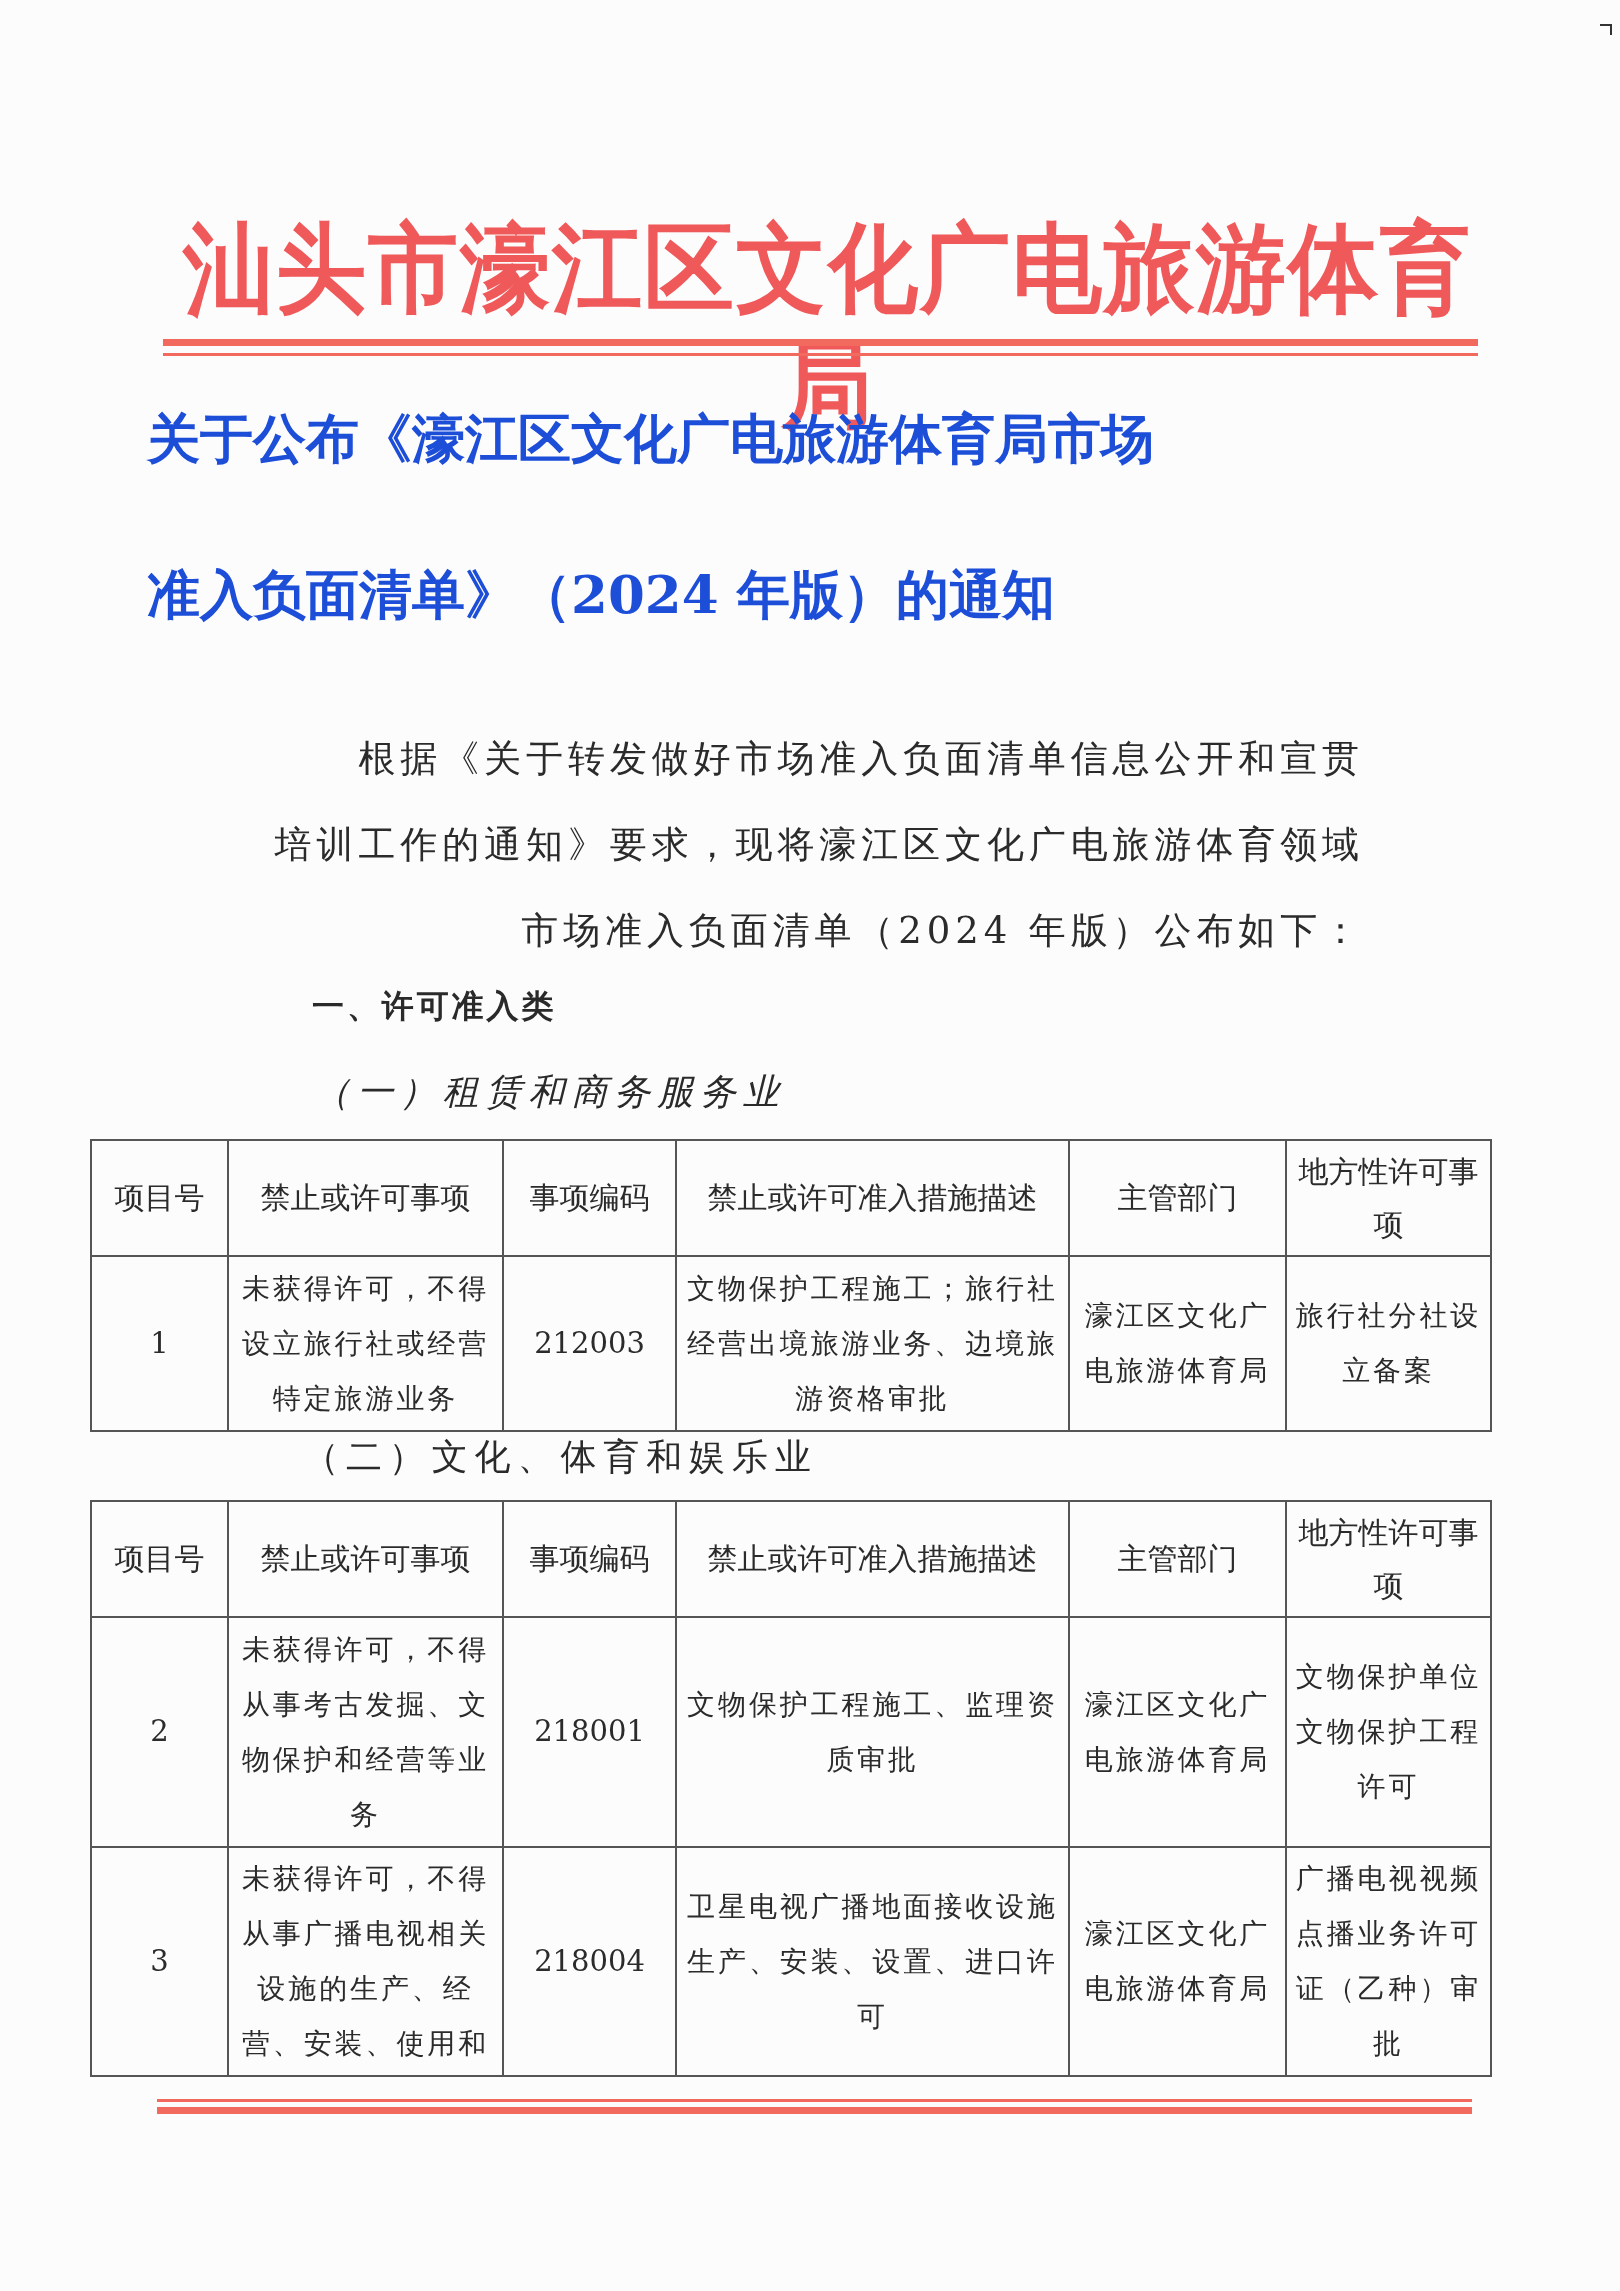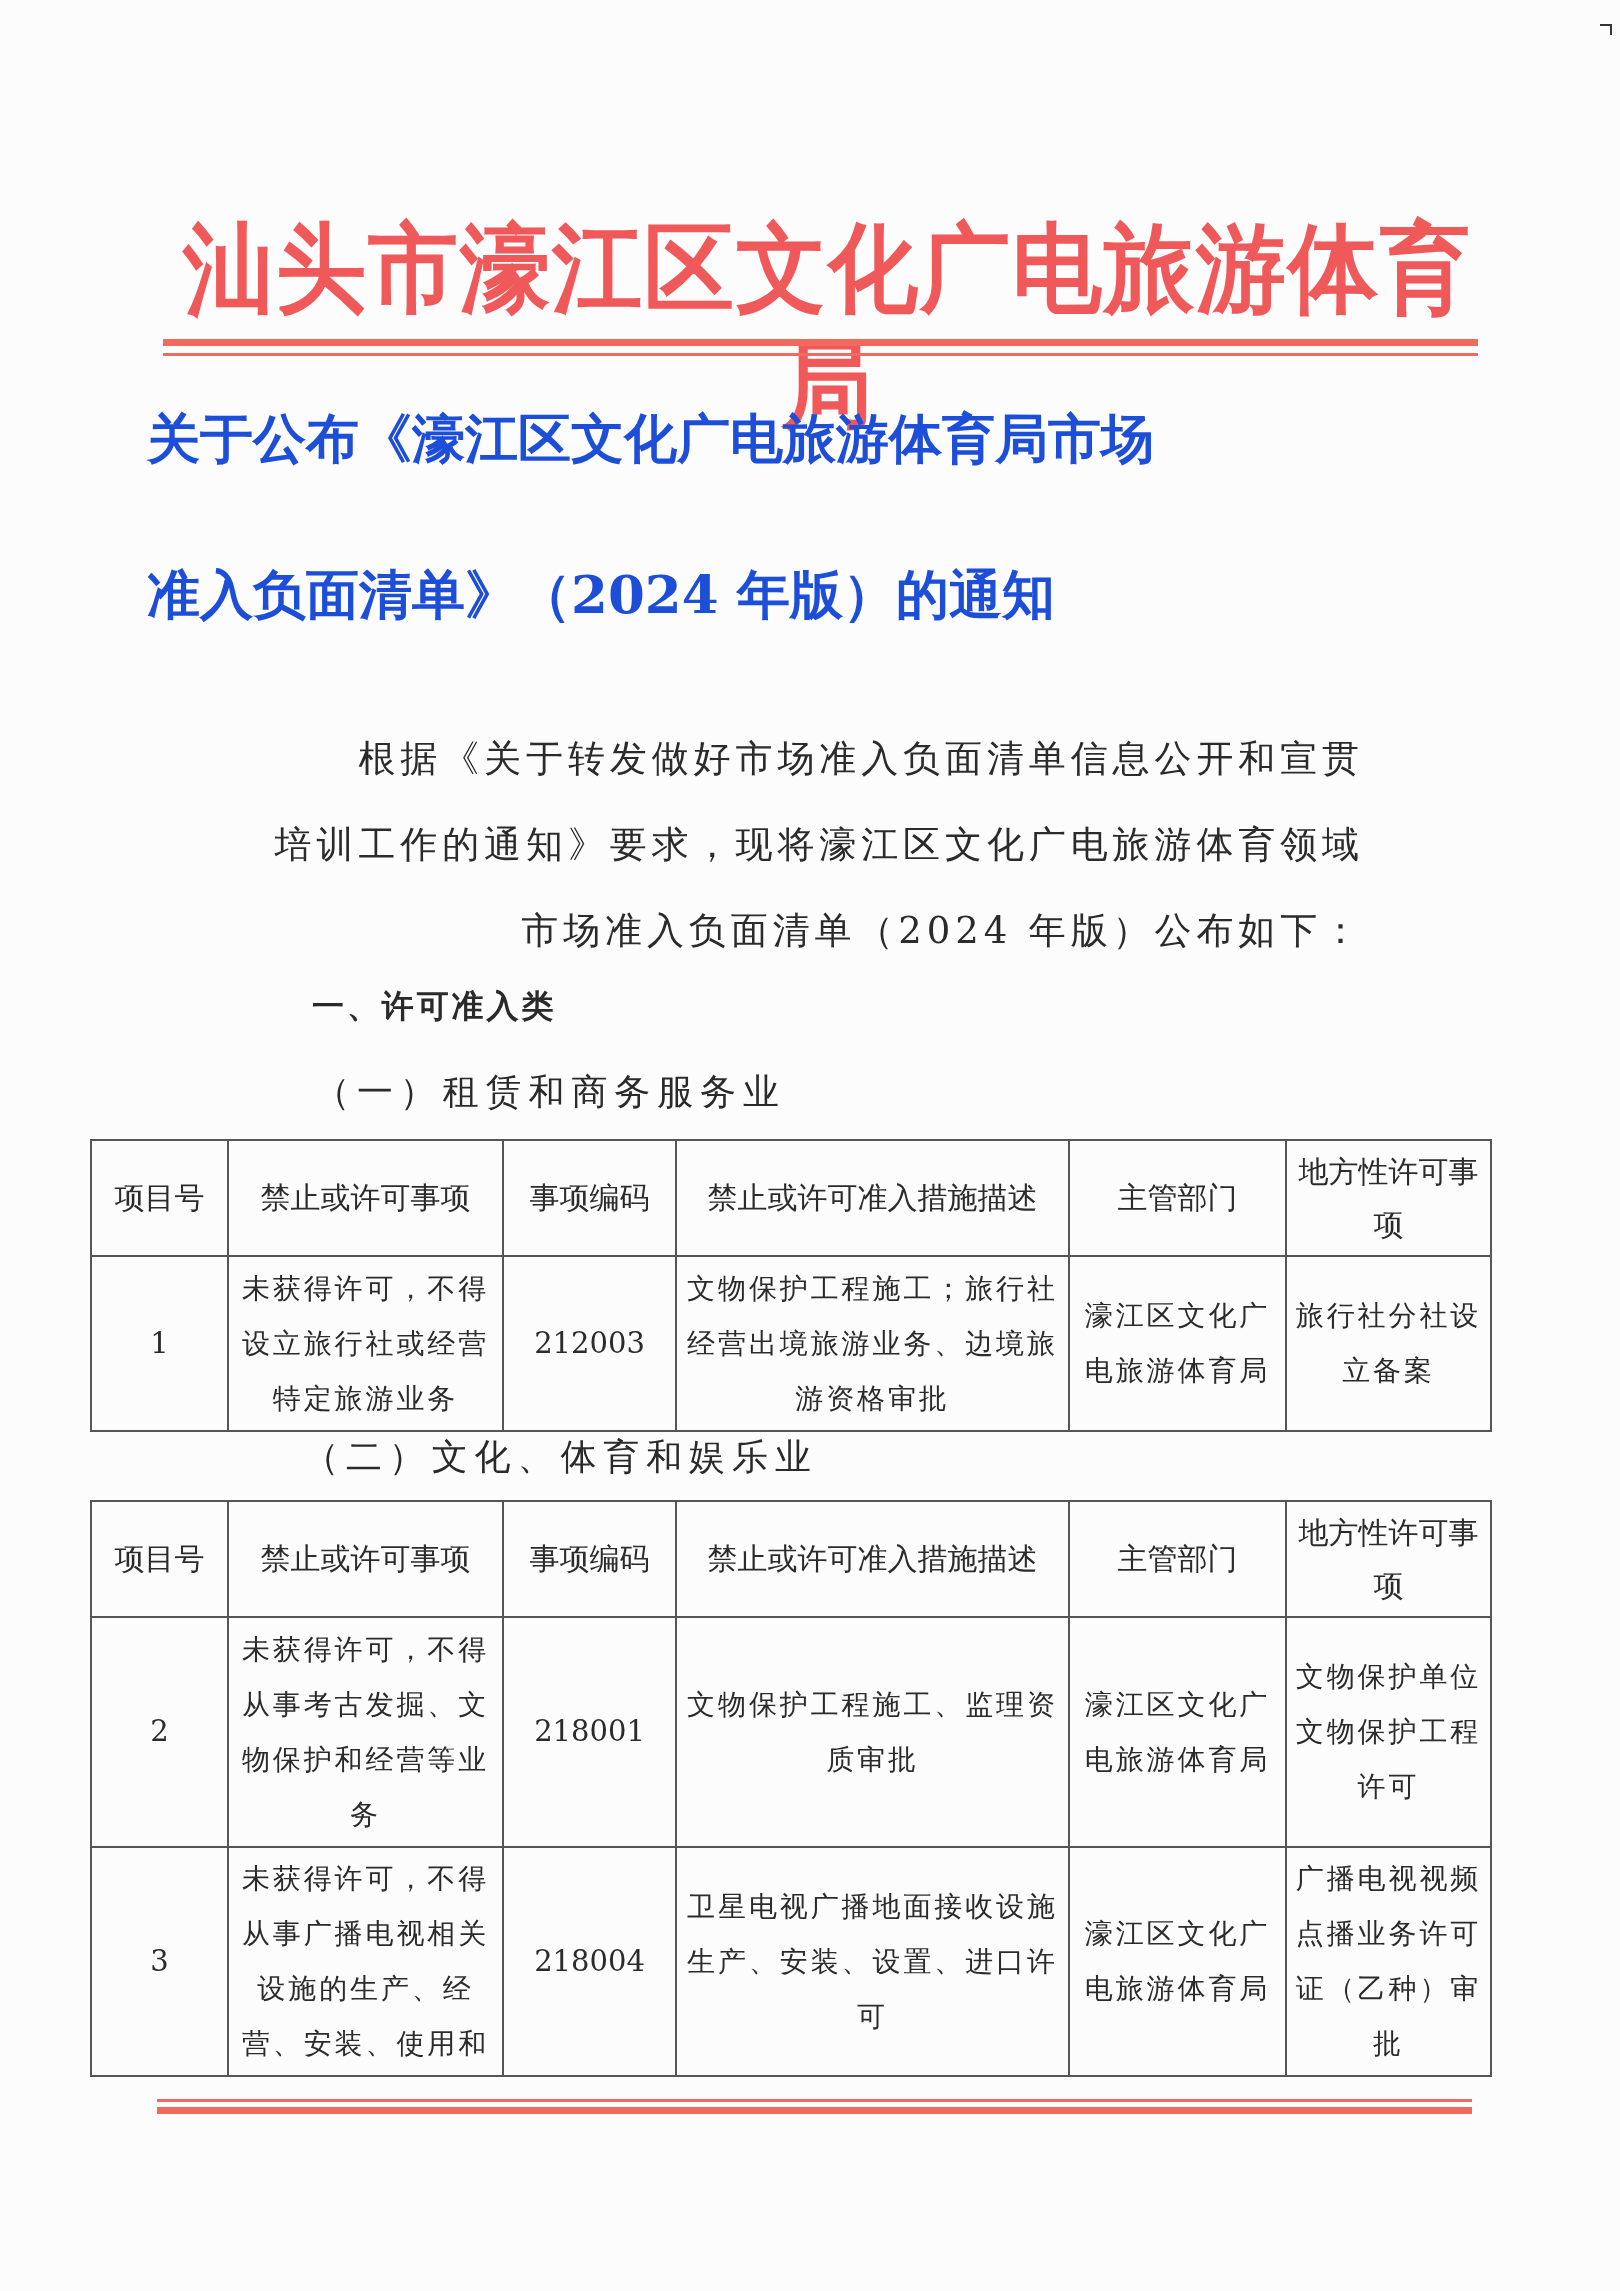--- a/index.html
+++ b/index.html
@@ -49,21 +49,21 @@
   <div class="doc-title" style="top:560px;">准入负面清单》（2024 年版）的通知</div>
 
   <div class="para" style="top:716px;">
     <div class="first">根据《关于转发做好市场准入负面清单信息公开和宣贯</div>
     <div>培训工作的通知》要求，现将濠江区文化广电旅游体育领域</div>
     <div>市场准入负面清单（2024 年版）公布如下：</div>
   </div>
 
   <div class="heading1">一、许可准入类</div>
 
-  <div class="heading2" style="left:314px; top:1068px;">（一）租赁和商务服务业</div>
+  <div class="heading2" style="left:314px; top:1068px;font-style:italic;">（一）租赁和商务服务业</div>
 
   <table class="grid" style="top:1139px;">
     <colgroup>
       <col style="width:137px">
         <col style="width:275px">
         <col style="width:173px">
       <col style="width:393px">
         <col style="width:217px">
         <col style="width:205px">
     </colgroup>

